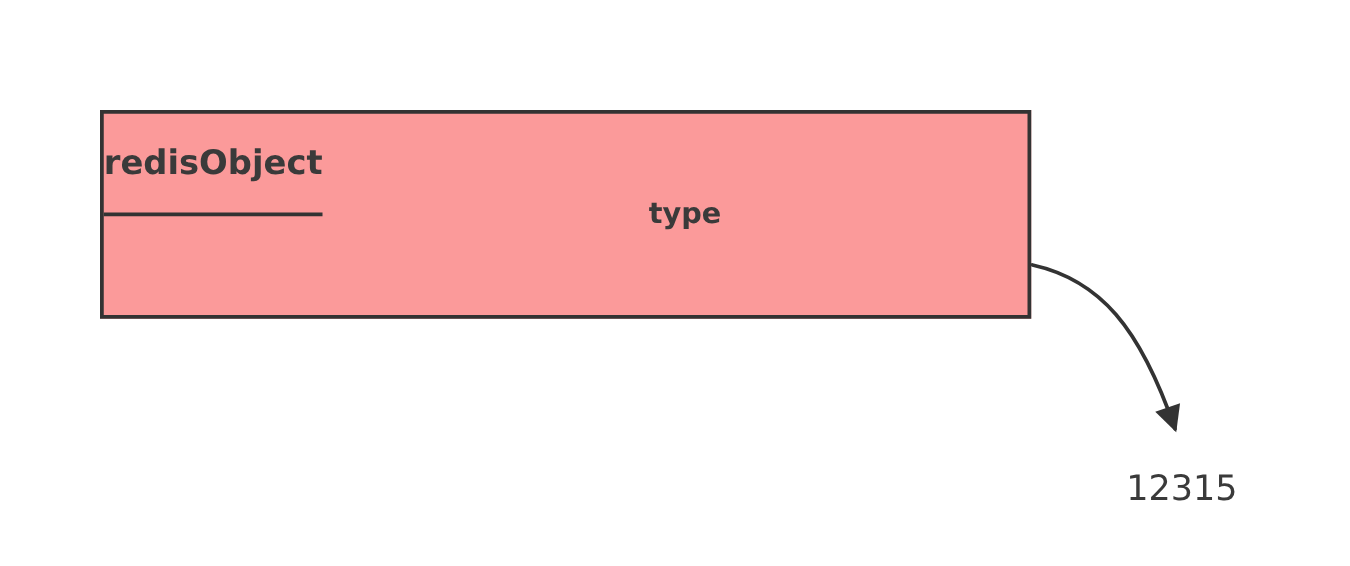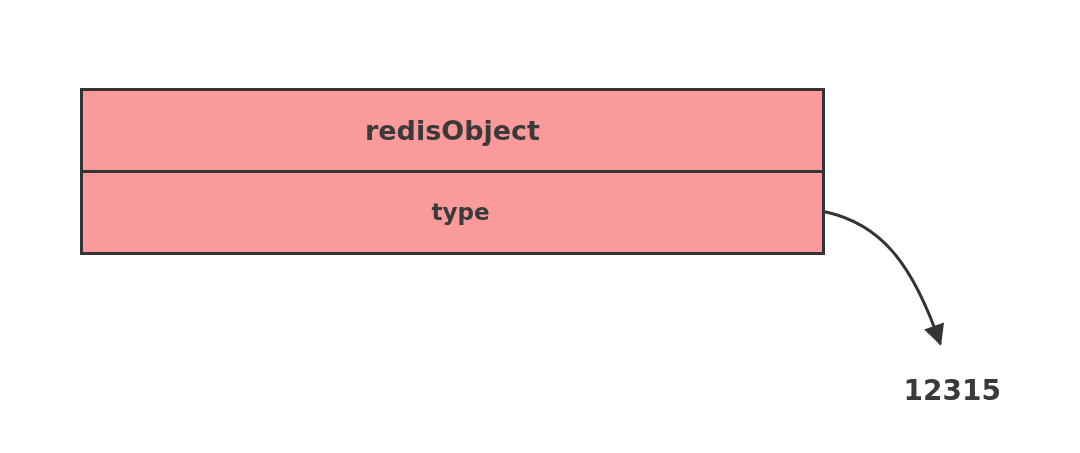--- a/index.html
+++ b/index.html
@@ -18,21 +18,21 @@
   .redis-box {
     position: absolute;
     left: 80px;
     top: 88px;
     width: 745px;
     height: 167px;
     box-sizing: border-box;
     background: #fb9a9a;
     border: 3px solid #333333;
     display: flex;
-    flex-direction: column;
+    flex-direction: row;
   }
   .box-header {
     height: 82px;
     box-sizing: border-box;
     border-bottom: 3px solid #333333;
     display: flex;
     align-items: center;
     justify-content: center;
     font-size: 27px;
     font-weight: bold;
@@ -62,23 +62,23 @@
     position: absolute;
     left: 0;
     top: 0;
     pointer-events: none;
   }
   .pointer-value {
     position: absolute;
     left: 901px;
     top: 374px;
     width: 100px;
-    text-align: right;
+    text-align: left;
     font-size: 28px;
-    font-weight: bold;
+    font-weight: normal;
     color: #3a3a3a;
   }
 </style>
 </head>
 <body>
 
 <div class="stage">
 
   <div class="redis-box">
     <div class="box-header">redisObject</div>

